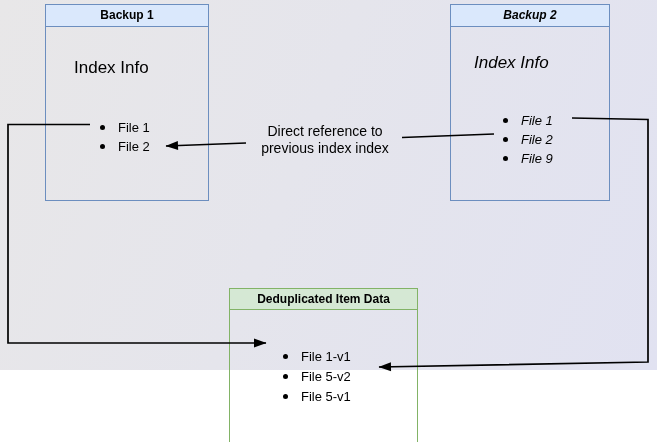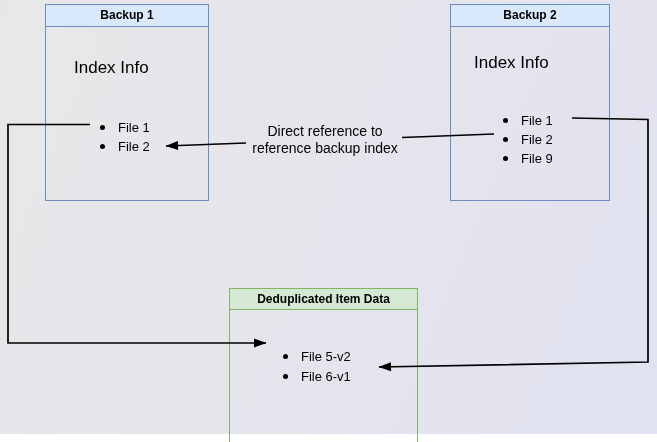--- a/index.html
+++ b/index.html
@@ -2,21 +2,21 @@
 <html style="--blue-header: #dae8fc; --blue-border: #6c8ebf; --green-header: #d5e8d4; --green-border: #82b366; --arrow: #000000; --text: #000000;"><head>
 <meta charset="utf-8">
 <style>
   html,body{margin:0;padding:0;}
   body{
     width:657px;height:442px;overflow:hidden;
     font-family:"Liberation Sans","DejaVu Sans",sans-serif;
     color:var(--text,#000);
   }
   .stage{
-    position:relative;width:657px;height:434px;
+    position:relative;width:657px;height:370px;
     background:linear-gradient(112deg,#e8e7e8 0%,#e5e5ec 45%,#e1e2f1 100%);
   }
   .arrows{position:absolute;left:0;top:0;z-index:3;pointer-events:none;}
   .box{position:absolute;box-sizing:border-box;z-index:2;background:transparent;}
   .box.blue{border:1.5px solid var(--blue-border,#6c8ebf);}
   .box.green{border:1.5px solid var(--green-border,#82b366);}
   .box-header{
     box-sizing:border-box;width:100%;
     font-size:12px;font-weight:bold;text-align:center;
   }
@@ -72,21 +72,21 @@
           <span>File 1</span>
         </li>
         <li>
           <span class="bullet"></span>
           <span>File 2</span>
         </li>
       </ul>
     </div>
   </div>
 
-  <div class="box blue" style="left:450px;top:4px;width:160px;height:197px;">
+  <div class="box blue" style="left:450px;top:4px;width:160px;height:197px;font-style:italic;">
     <div class="box-header">Backup 2</div>
     <div class="box-body">
       <div class="section-title" style="left:23px;top:26px;">Index Info</div>
       <ul class="filelist" style="left:48px;top:80px;">
         <li>
           <span class="bullet"></span>
           <span>File 1</span>
         </li>
         <li>
           <span class="bullet"></span>
@@ -99,28 +99,32 @@
       </ul>
     </div>
   </div>
 
   <div class="box green" style="left:229px;top:288px;width:189px;height:157px;">
     <div class="box-header">Deduplicated Item Data</div>
     <div class="box-body">
       <ul class="filelist tall" style="left:49px;top:32px;">
         <li>
           <span class="bullet"></span>
+          <span>File 1-v1</span>
+        </li>
+        <li>
+          <span class="bullet"></span>
           <span>File 5-v2</span>
         </li>
         <li>
           <span class="bullet"></span>
-          <span>File 6-v1</span>
+          <span>File 5-v1</span>
         </li>
       </ul>
     </div>
   </div>
 
   <div class="annotation">
     <div>Direct reference to</div>
-    <div>reference backup index</div>
+    <div>previous index index</div>
   </div>
 
 </div>
 
 </body></html>

